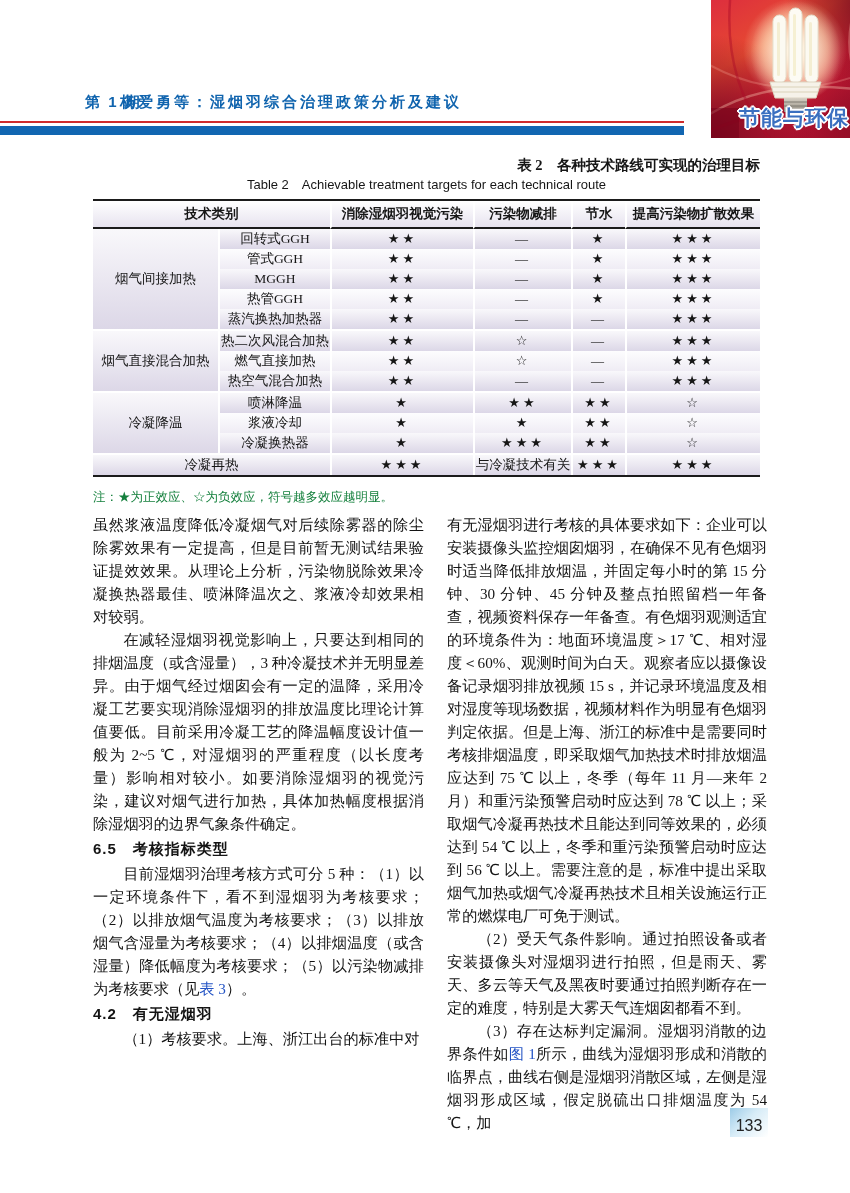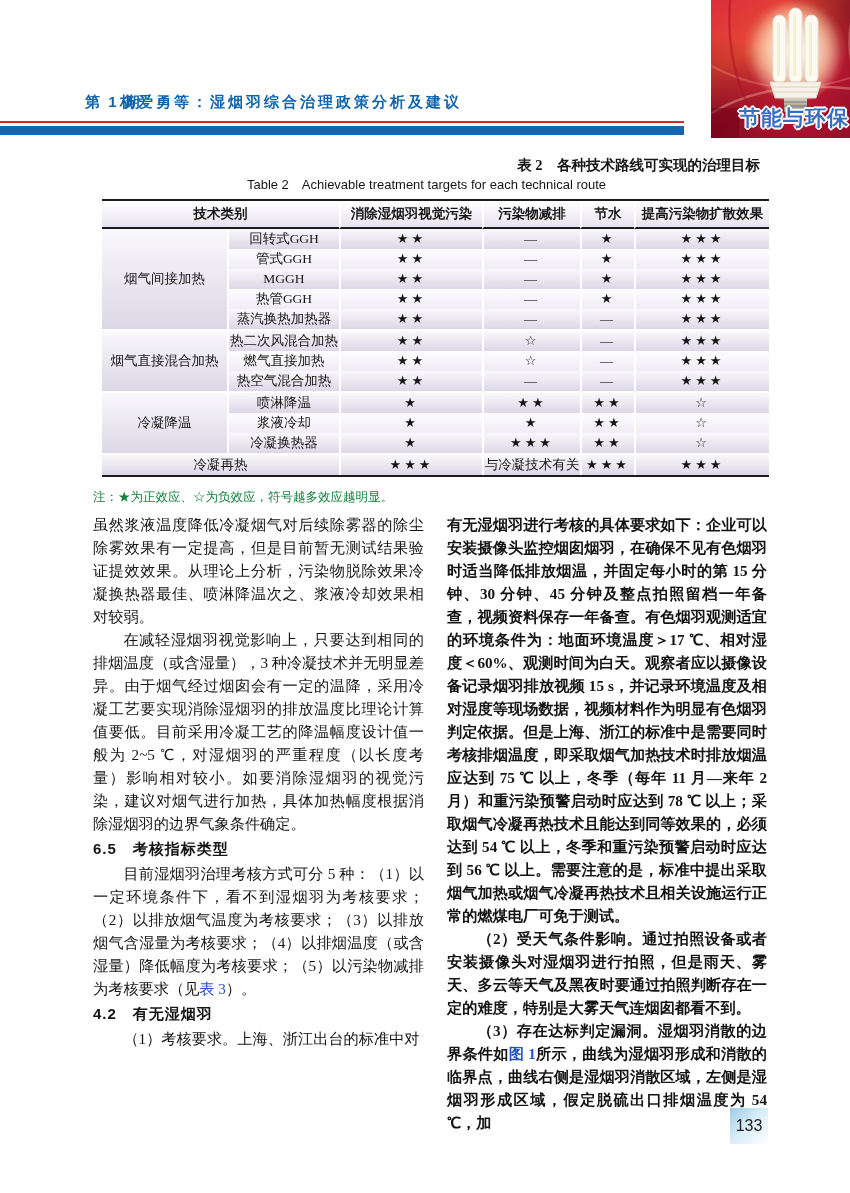--- a/index.html
+++ b/index.html
@@ -30,49 +30,49 @@
                   -1px -1px 0 #fff,1px -1px 0 #fff,-1px 1px 0 #fff,1px 1px 0 #fff;}
 
   
   .caption-zh{position:absolute;left:93px;top:156px;width:667px;text-align:right;
       font-weight:bold;font-size:14.5px;}
   .caption-en{position:absolute;left:93px;top:176px;width:667px;text-align:center;
       font-family:"Liberation Sans",sans-serif;font-size:13px;}
 
   
   .t2{position:absolute;left:93px;top:199px;width:667px;border-collapse:separate;border-spacing:0;
-      table-layout:fixed;border-top:2px solid #1b1b1b;border-bottom:2px solid #1b1b1b;margin-left:9px;}
+      table-layout:fixed;border-top:2px solid #1b1b1b;border-bottom:2px solid #1b1b1b;}
   .t2 th{height:26px;font-weight:600;font-size:13.5px;text-align:center;padding:0;
       border-bottom:2px solid #1b1b1b;background:linear-gradient(#ffffff,#e7e3ef);}
   .t2 th + th{border-left:2px solid #fff;}
   .t2 td{height:20px;text-align:center;padding:0;font-size:13px;vertical-align:middle;}
   .t2 td + td, .t2 td.tech{border-left:2px solid #fff;}
   .t2 tr.s td{background:linear-gradient(#f9f8fb,#dcd7e7);}
   .t2 tr.l td{background:linear-gradient(#fdfdfe,#efecf4);}
   .t2 td.grp{background:linear-gradient(#f8f7fa,#ebe7f1);font-size:13.5px;}
   .t2 tr.gs td{border-top:2px solid #fff;}
   .t2 td.tech{font-size:13.5px;letter-spacing:0;}
   .t2 td.val{letter-spacing:3px;}
   .t2 td.txt{letter-spacing:0;font-size:13.5px;}
   .note{position:absolute;left:93px;top:489px;font-size:12.5px;color:#15803d;}
 
   
   .col{position:absolute;top:513px;font-size:15.2px;line-height:23px;text-align:justify;color:#141414;}
   .col-left{left:93px;width:331px;}
-  .col-right{left:447px;width:320px;font-weight:bold;}
+  .col-right{left:447px;width:320px;}
   .col p{margin:0;}
   p.ind{text-indent:2em;}
   h2.sec{margin:13px 0 11px 0;font-family:"Liberation Sans",sans-serif;font-size:17px;
       color:#3c3c96;font-weight:bold;letter-spacing:1px;line-height:24px;}
   h3.sub{margin:3px 0 2px 0;font-family:"Liberation Sans",sans-serif;font-size:15px;
       color:#141414;font-weight:bold;line-height:22px;letter-spacing:1px;}
   .xref{color:#2353c4;text-decoration:none;cursor:pointer;}
 
   
-  .pagenum{position:absolute;left:730px;top:1108px;width:38px;height:36px;
+  .pagenum{position:absolute;left:730px;top:1108px;width:38px;height:29px;
       background:linear-gradient(135deg,#9ccbe7 0%,#d7ecf7 45%,#ffffff 100%);
       text-align:center;line-height:36px;font-family:"Liberation Sans",sans-serif;
       font-size:16px;color:#222;}
 </style>
 </head>
 <body>
 
 <div class="page">
 
   <div class="issue">第 1 期</div>

